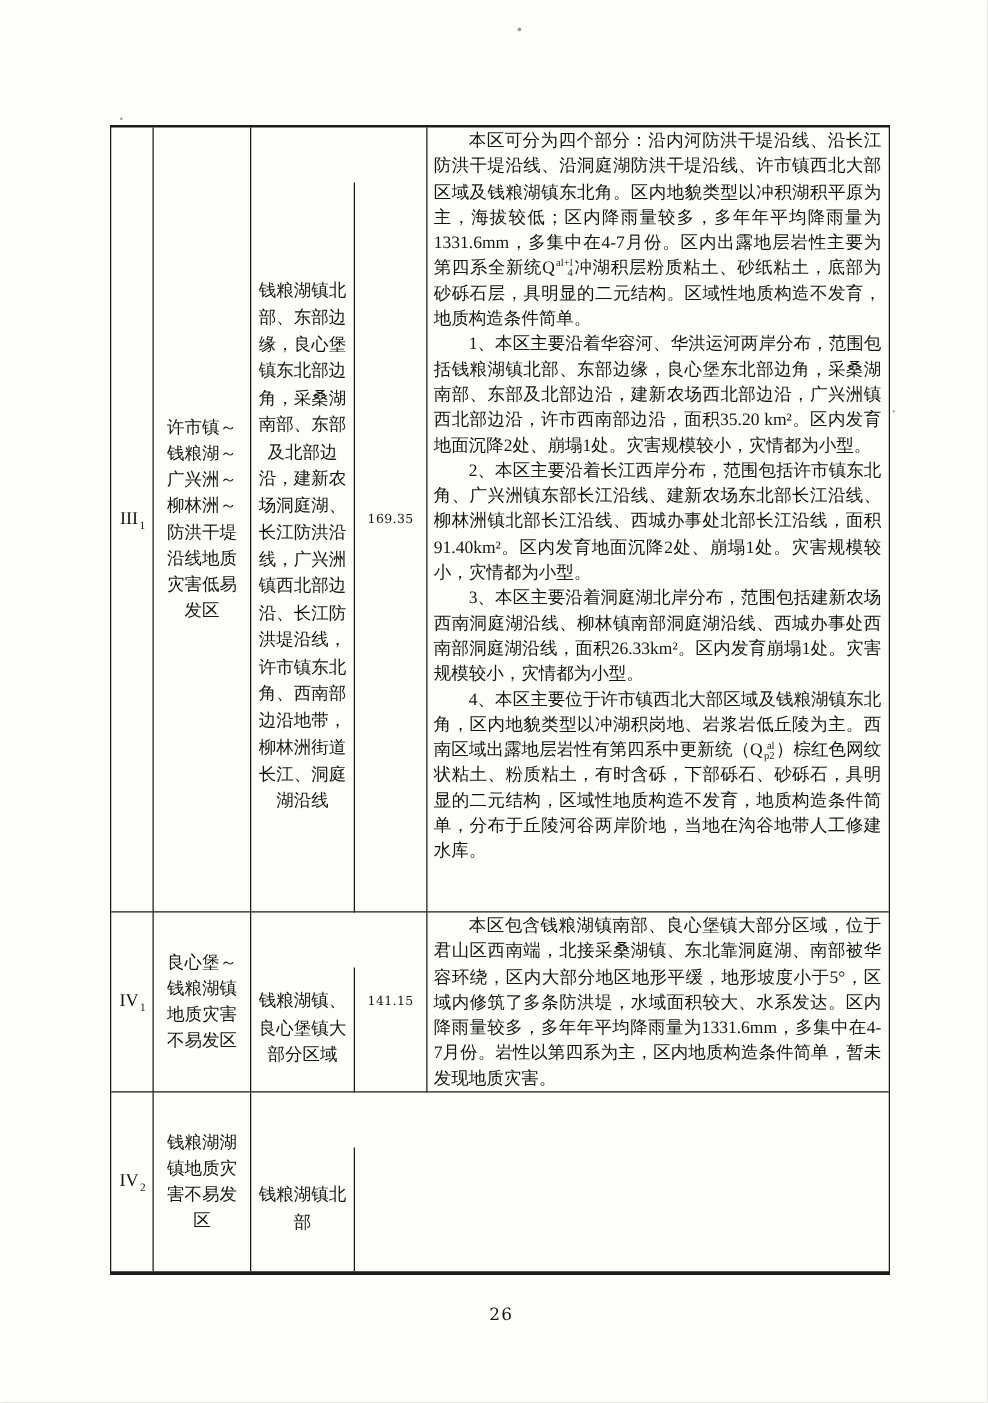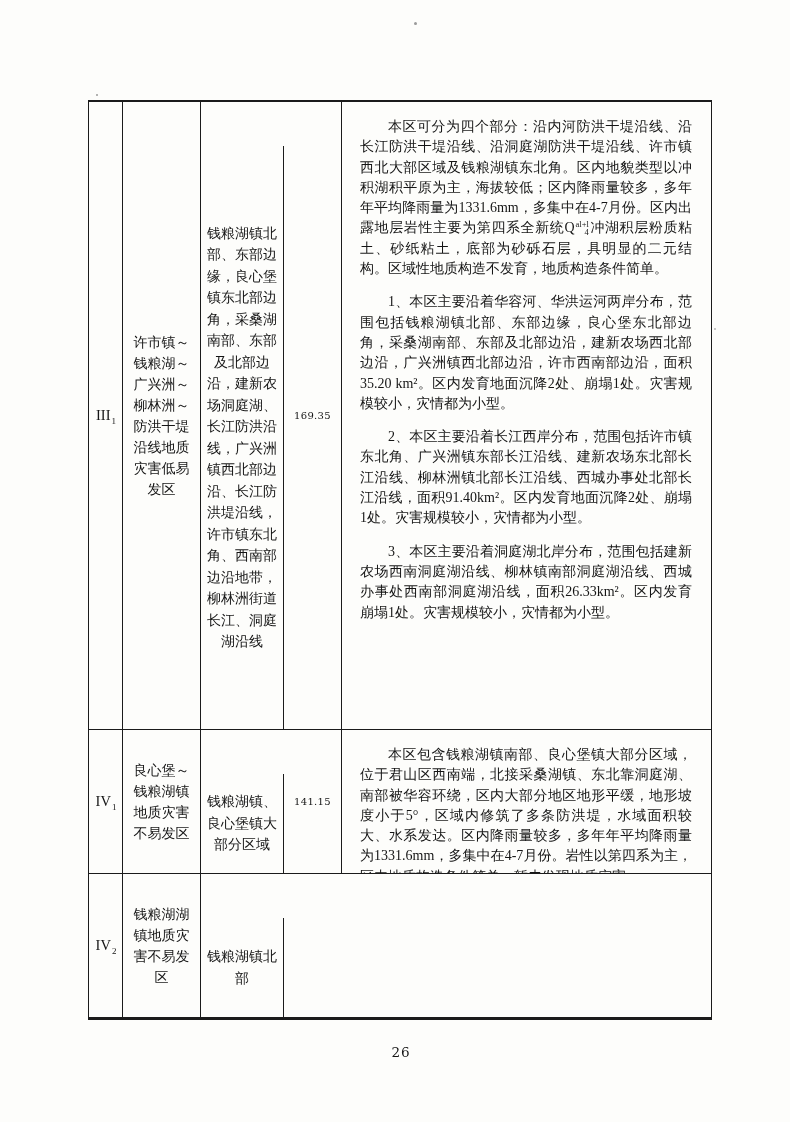--- a/index.html
+++ b/index.html
@@ -26,21 +26,21 @@
   }
   .tbl > .cell:nth-child(5n){border-right:none;}
   .tbl > .cell:nth-child(n+11){border-bottom:none;}
   .mid{display:flex;align-items:center;justify-content:center;text-align:center;}
   .id-cell{font-size:14.5px;}
   .id-sub{font-size:9px;position:relative;top:4px;left:1px;}
   .name-cell{font-size:14px;line-height:21px;padding:4px 6px;}
   .towns-cell{font-size:14px;line-height:21.5px;padding:4px 4px;margin-top:44px;}
   .area-cell{font-size:10px;letter-spacing:.3px;font-family:"DejaVu Serif","Liberation Serif",serif;}
   .desc-cell{padding:2px 6px 2px 5px;font-size:14px;line-height:20.3px;text-align:justify;}
-  .desc-cell p{margin:13px;text-indent:2em;font-family:Liberation Serif, serif;}
+  .desc-cell p{margin:0;text-indent:2em;font-family:Liberation Serif, serif;}
   .geo-note{display:inline-block;vertical-align:-3px;margin:0 1px;text-indent:0;}
   .geo-note .gsup,.geo-note .gsub{display:block;font-size:8.5px;line-height:8px;text-align:right;}
   .pageno{position:absolute;top:1044px;left:379px;width:44px;text-align:center;
     font-size:13.5px;letter-spacing:1px;font-family:"DejaVu Serif","Liberation Serif",serif;}
   .speck{position:absolute;background:#9a9a9a;border-radius:50%;}
   .s1{left:414px;top:22px;width:3px;height:3px;}
   .s2{left:96px;top:94px;width:2px;height:2px;}
   .s3{left:714px;top:328px;width:2px;height:2px;background:#b5b5b5;}
 </style>
 </head>
@@ -64,20 +64,21 @@
       <span>钱粮湖镇北部、东部边缘，良心堡镇东北部边角，采桑湖南部、东部及北部边沿，建新农场洞庭湖、长江防洪沿线，广兴洲镇西北部边沿、长江防洪堤沿线，许市镇东北角、西南部边沿地带，柳林洲街道长江、洞庭湖沿线</span>
     </div>
     <div class="cell mid area-cell">
       <span>169.35</span>
     </div>
     <div class="cell desc-cell">
       <p><span>本区可分为四个部分：沿内河防洪干堤沿线、沿长江防洪干堤沿线、沿洞庭湖防洪干堤沿线、许市镇西北大部区域及钱粮湖镇东北角。区内地貌类型以冲积湖积平原为主，海拔较低；区内降雨量较多，多年年平均降雨量为1331.6mm，多集中在4-7月份。区内出露地层岩性主要为第四系全新统Q</span><span class="geo-note"><span class="gsup">al+l</span><span class="gsub">4</span></span><span>冲湖积层粉质粘土、砂纸粘土，底部为砂砾石层，具明显的二元结构。区域性地质构造不发育，地质构造条件简单。</span></p>
       <p>1、本区主要沿着华容河、华洪运河两岸分布，范围包括钱粮湖镇北部、东部边缘，良心堡东北部边角，采桑湖南部、东部及北部边沿，建新农场西北部边沿，广兴洲镇西北部边沿，许市西南部边沿，面积35.20 km²。区内发育地面沉降2处、崩塌1处。灾害规模较小，灾情都为小型。</p>
       <p>2、本区主要沿着长江西岸分布，范围包括许市镇东北角、广兴洲镇东部长江沿线、建新农场东北部长江沿线、柳林洲镇北部长江沿线、西城办事处北部长江沿线，面积91.40km²。区内发育地面沉降2处、崩塌1处。灾害规模较小，灾情都为小型。</p>
       <p>3、本区主要沿着洞庭湖北岸分布，范围包括建新农场西南洞庭湖沿线、柳林镇南部洞庭湖沿线、西城办事处西南部洞庭湖沿线，面积26.33km²。区内发育崩塌1处。灾害规模较小，灾情都为小型。</p>
+      <p><span>4、本区主要位于许市镇西北大部区域及钱粮湖镇东北角，区内地貌类型以冲湖积岗地、岩浆岩低丘陵为主。西南区域出露地层岩性有第四系中更新统（Q</span><span class="geo-note"><span class="gsup">al</span><span class="gsub">p2</span></span><span>）棕红色网纹状粘土、粉质粘土，有时含砾，下部砾石、砂砾石，具明显的二元结构，区域性地质构造不发育，地质构造条件简单，分布于丘陵河谷两岸阶地，当地在沟谷地带人工修建水库。</span></p>
     </div>
 
     <div class="cell mid id-cell">
       <span><span>IV</span><span class="id-sub">1</span></span>
     </div>
     <div class="cell mid name-cell">
       <span>良心堡～钱粮湖镇地质灾害不易发区</span>
     </div>
     <div class="cell mid towns-cell">
       <span>钱粮湖镇、良心堡镇大部分区域</span>

